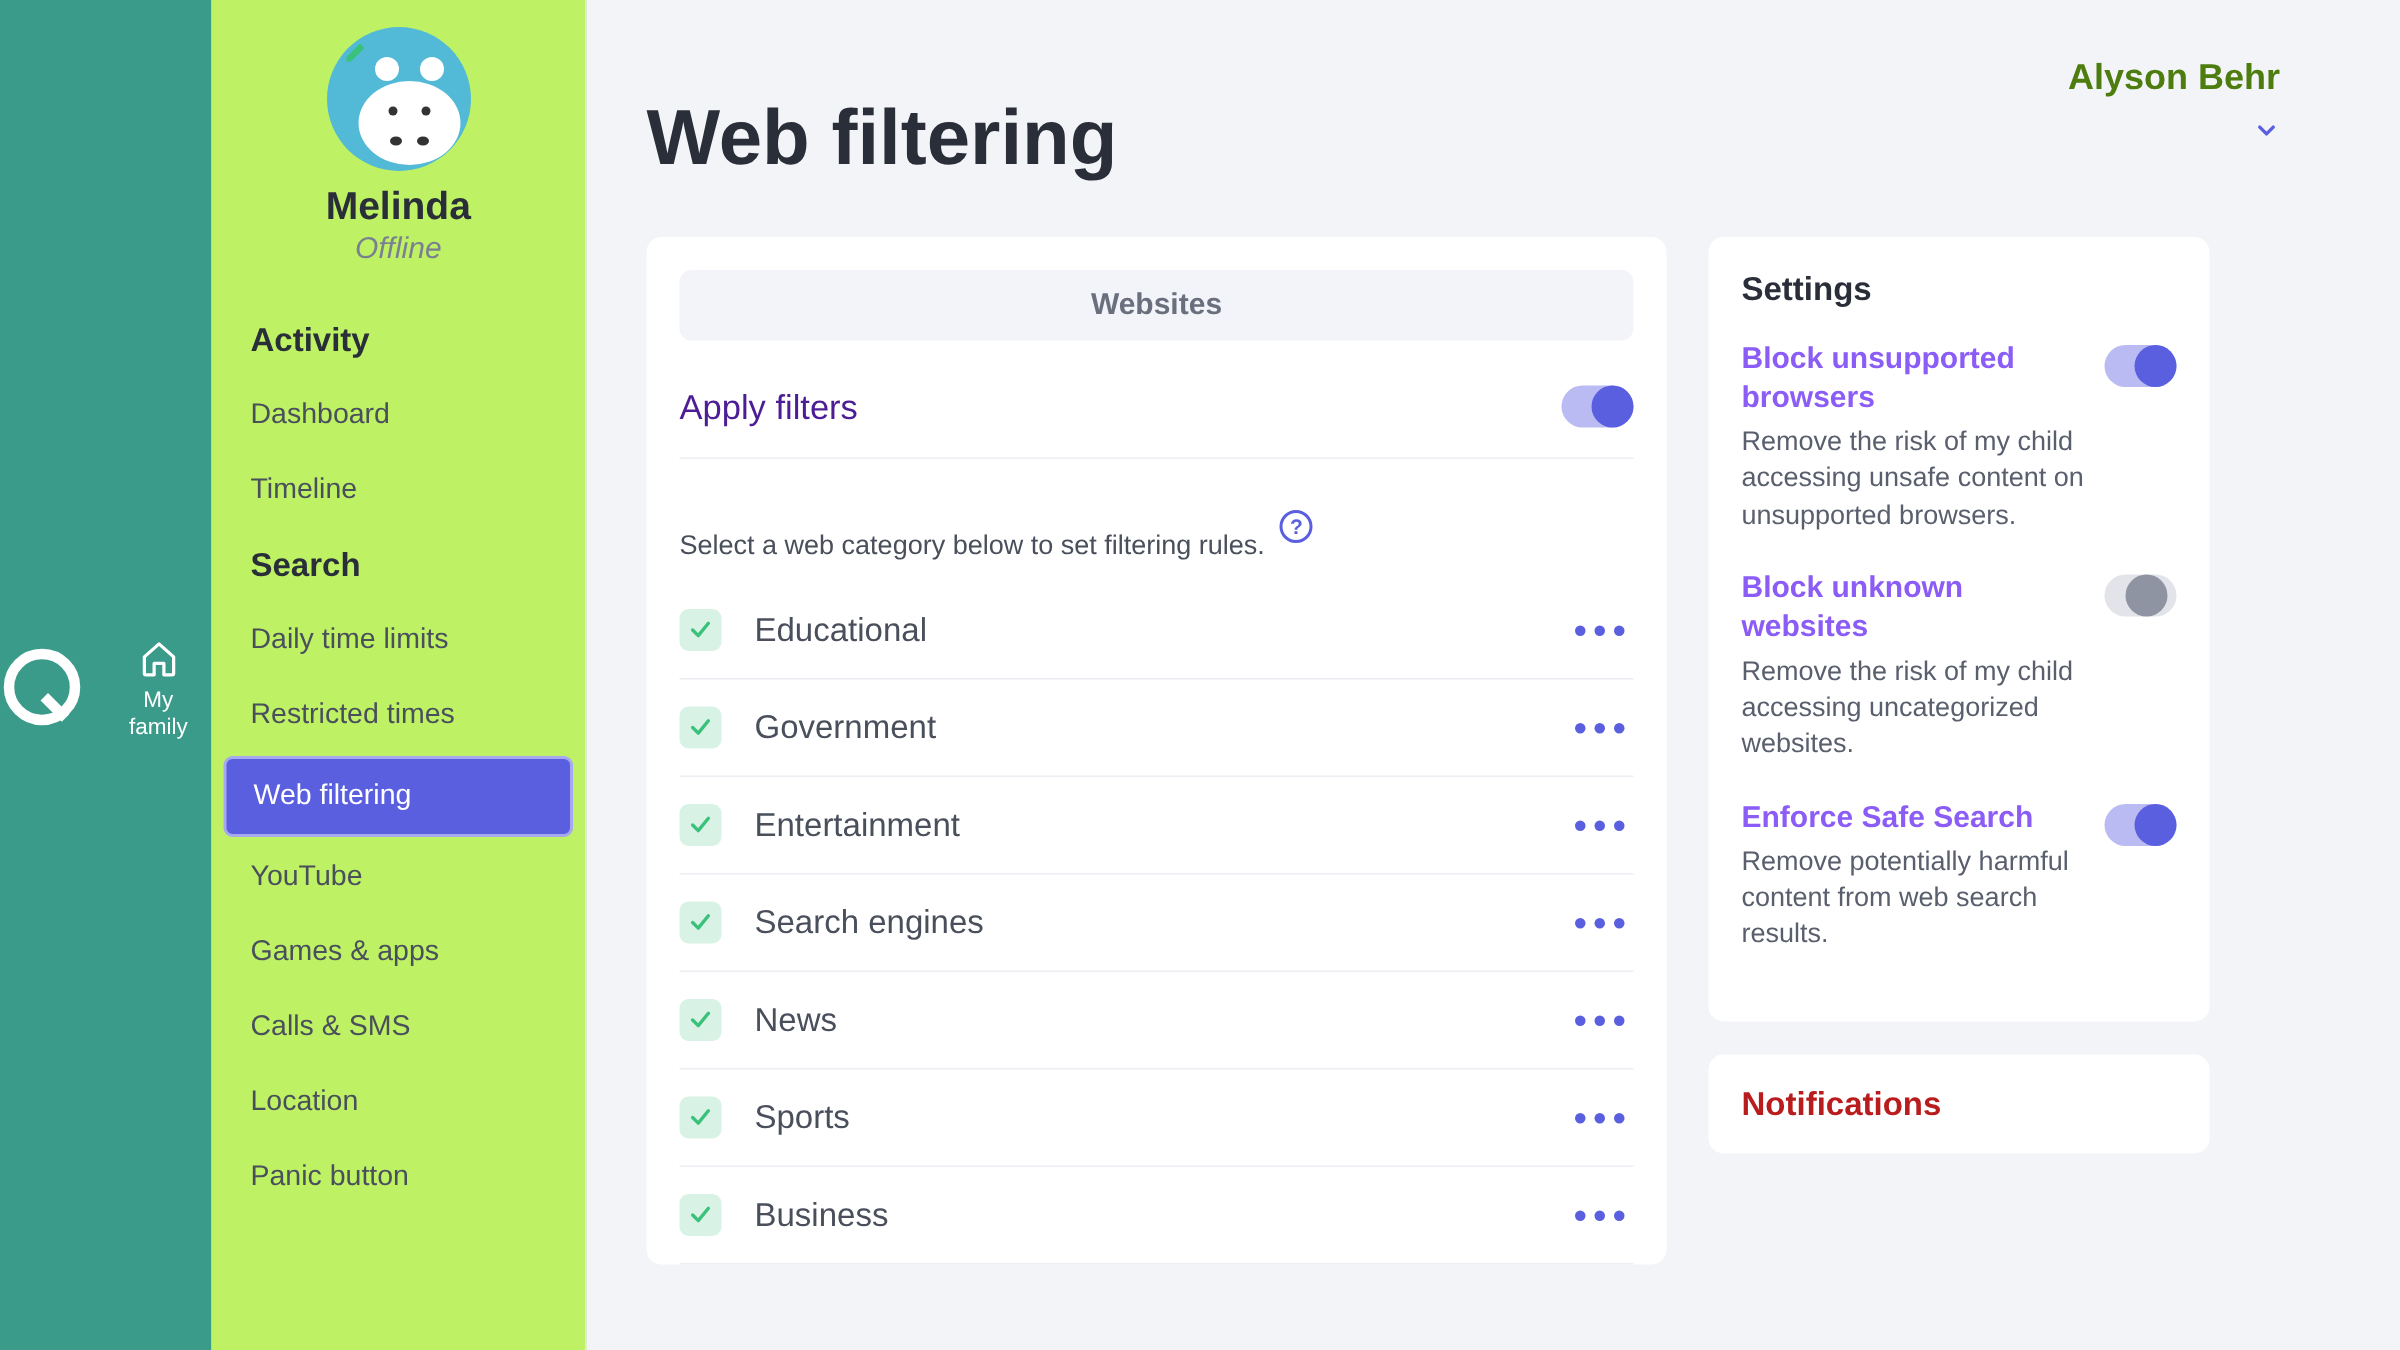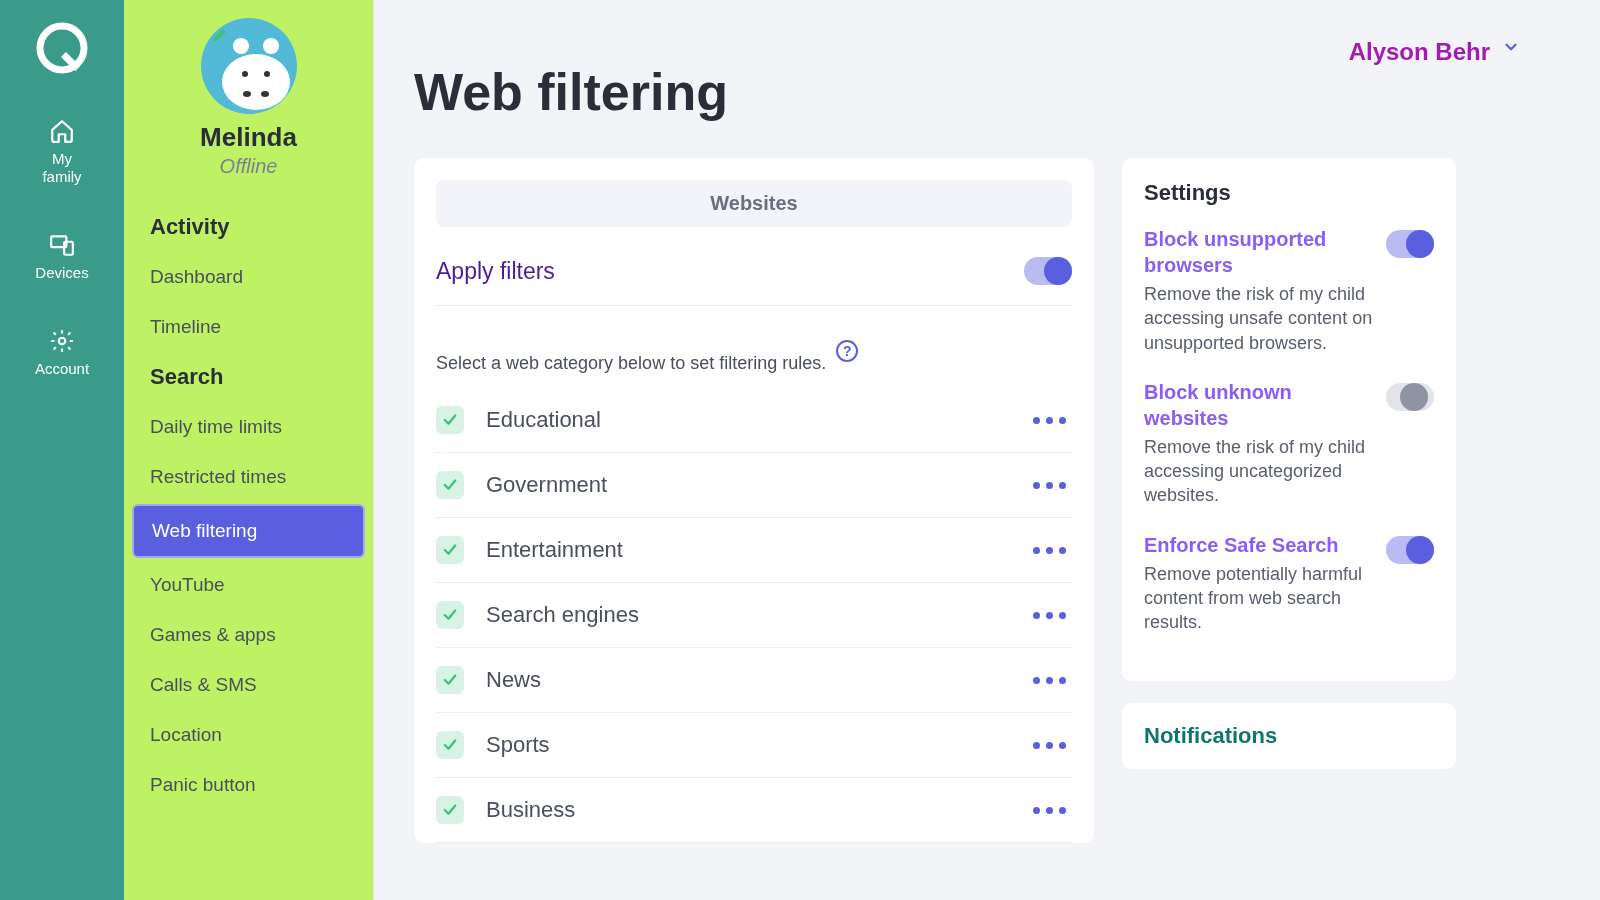--- a/index.html
+++ b/index.html
@@ -1,19 +1,19 @@
 <!DOCTYPE html>
 <html><head>
 <meta charset="utf-8">
 <style>
 * { margin: 0; padding: 0; box-sizing: border-box; font-family: -apple-system, BlinkMacSystemFont, 'Segoe UI', sans-serif; }
 body { background: #f2f4f8; width: 1600px; height: 900px; overflow: hidden; display: flex; }
 
 
-.rail { width: 124px; background: #3a9b8a; display: flex; flex-direction: column; align-items: center; padding-top: 20px; gap: 30px; }
+.rail { width: 141px; background: #3a9b8a; display: flex; flex-direction: row; align-items: center; padding-top: 20px; gap: 30px; }
 .rail-logo { width: 56px; height: 56px; }
 .rail-item { display: flex; flex-direction: column; align-items: center; gap: 6px; color: #fff; cursor: pointer; padding: 8px 0; }
 .rail-item svg { width: 26px; height: 26px; }
 .rail-item span { font-size: 15px; text-align: center; line-height: 1.2; }
 
 
 .sidebar { width: 250px; background: #bef264; border-right: 1px solid #e2e6ee; display: flex; flex-direction: column; }
 .profile { display: flex; flex-direction: column; align-items: center; padding: 18px 0 14px 0; }
 .avatar { width: 96px; height: 96px; border-radius: 50%; background: #52b9d6; position: relative; overflow:hidden; }
 .avatar svg { position:absolute; top:6px; left:10px; }
@@ -22,21 +22,21 @@
 .profile-status { font-size: 20px; color: #7a808f; margin-top: 2px; font-style: italic; }
 .nav { padding: 10px 0 0 0; }
 .nav-heading { font-size: 22px; font-weight: 700; color: #2a2e38; padding: 12px 26px; }
 .nav-link { font-size: 19px; color: #4a4f5c; padding: 14px 26px; cursor: pointer; }
 .nav-link.active { background: #5a5fe0; color: #fff; border-radius: 6px; margin: 2px 8px; padding: 14px 18px; border: 2px solid #a6a9f0; }
 
 
 .main { flex: 1; padding: 32px 30px 0 40px; overflow: hidden; }
 .header-row { display: flex; justify-content: space-between; align-items: flex-start; }
 .page-title { font-size: 52px; font-weight: 700; color: #2a2e38; margin-top: 30px; }
-.user-menu { display: flex; align-items: flex-start; gap: 12px; font-size: 24px; font-weight: 600; color: #a21caf; cursor: pointer; margin-top: 6px; margin-right: 50px;}
+.user-menu { display: flex; align-items: flex-end; gap: 12px; font-size: 24px; font-weight: 600; color: #4d7c0f; cursor: pointer; margin-top: 6px; margin-right: 50px; flex-direction: column;}
 .user-menu svg { width: 18px; height: 18px; }
 
 .content-row { display: flex; gap: 28px; margin-top: 36px; }
 .card { background: #fff; border-radius: 10px; padding: 22px 22px 0 22px; }
 .categories-card { flex: 1; max-width: 680px; }
 .settings-card { width: 334px; padding: 22px 22px 22px 22px; }
 
 .tabs { display: flex; background: #f3f4f9; border-radius: 8px; overflow: hidden; margin-bottom: 24px; }
 .tab { flex: 1; text-align: center; padding: 12px 0; font-size: 20px; font-weight: 600; color: #6a6f7e; cursor: pointer; }
 .tab.active { background: #5a5fe0; color: #fff; border-radius: 8px;}
@@ -57,21 +57,21 @@
 .dots span { width: 7px; height: 7px; background: #5a5fe0; border-radius: 50%; }
 
 .settings-title { font-size: 22px; font-weight: 700; color: #2a2e38; margin-bottom: 20px; }
 .setting-item { margin-bottom: 24px; display:flex; gap:10px; }
 .setting-text { flex:1; }
 .setting-title { font-size: 20px; font-weight: 700; color: #8b5cf6; margin-bottom: 4px; line-height:1.3; }
 .setting-desc { font-size: 18px; color: #5a5f6e; line-height: 1.35; }
 .setting-toggle-wrap { padding-top:4px; }
 
 .notifications-card { width: 334px; background:#fff; border-radius:10px; padding: 20px 22px; margin-top: 22px; }
-.notifications-title { font-size: 22px; font-weight: 700; color: #0f766e; }
+.notifications-title { font-size: 22px; font-weight: 700; color: #b91c1c; }
 
 
 .toggle { width: 48px; height: 28px; border-radius: 999px; position: relative; cursor: pointer; flex-shrink:0; }
 .toggle .knob { width: 28px; height: 28px; border-radius: 50%; position: absolute; top: 0; }
 .toggle.on { background: #b9bbf2; }
 .toggle.on .knob { background: #5a5fe0; right: 0; }
 .toggle.off { background: #e2e4ea; }
 .toggle.off .knob { background: #8f94a3; left: 14px; }
 </style>
 </head>

